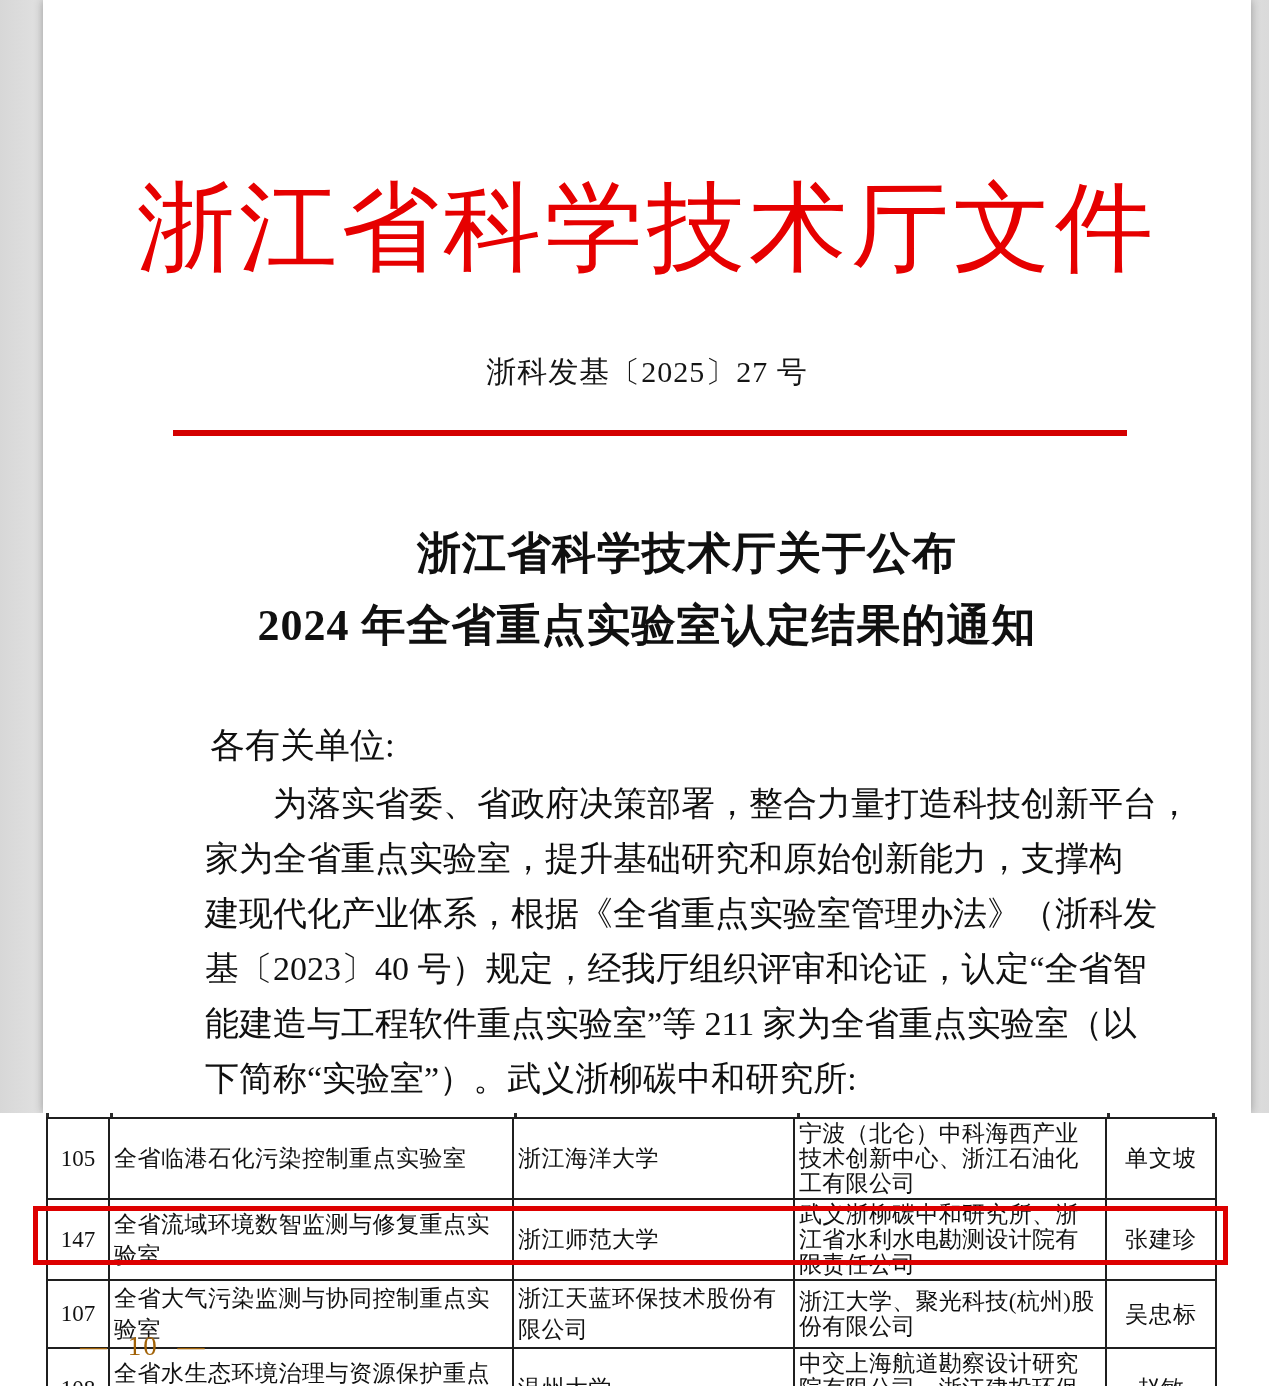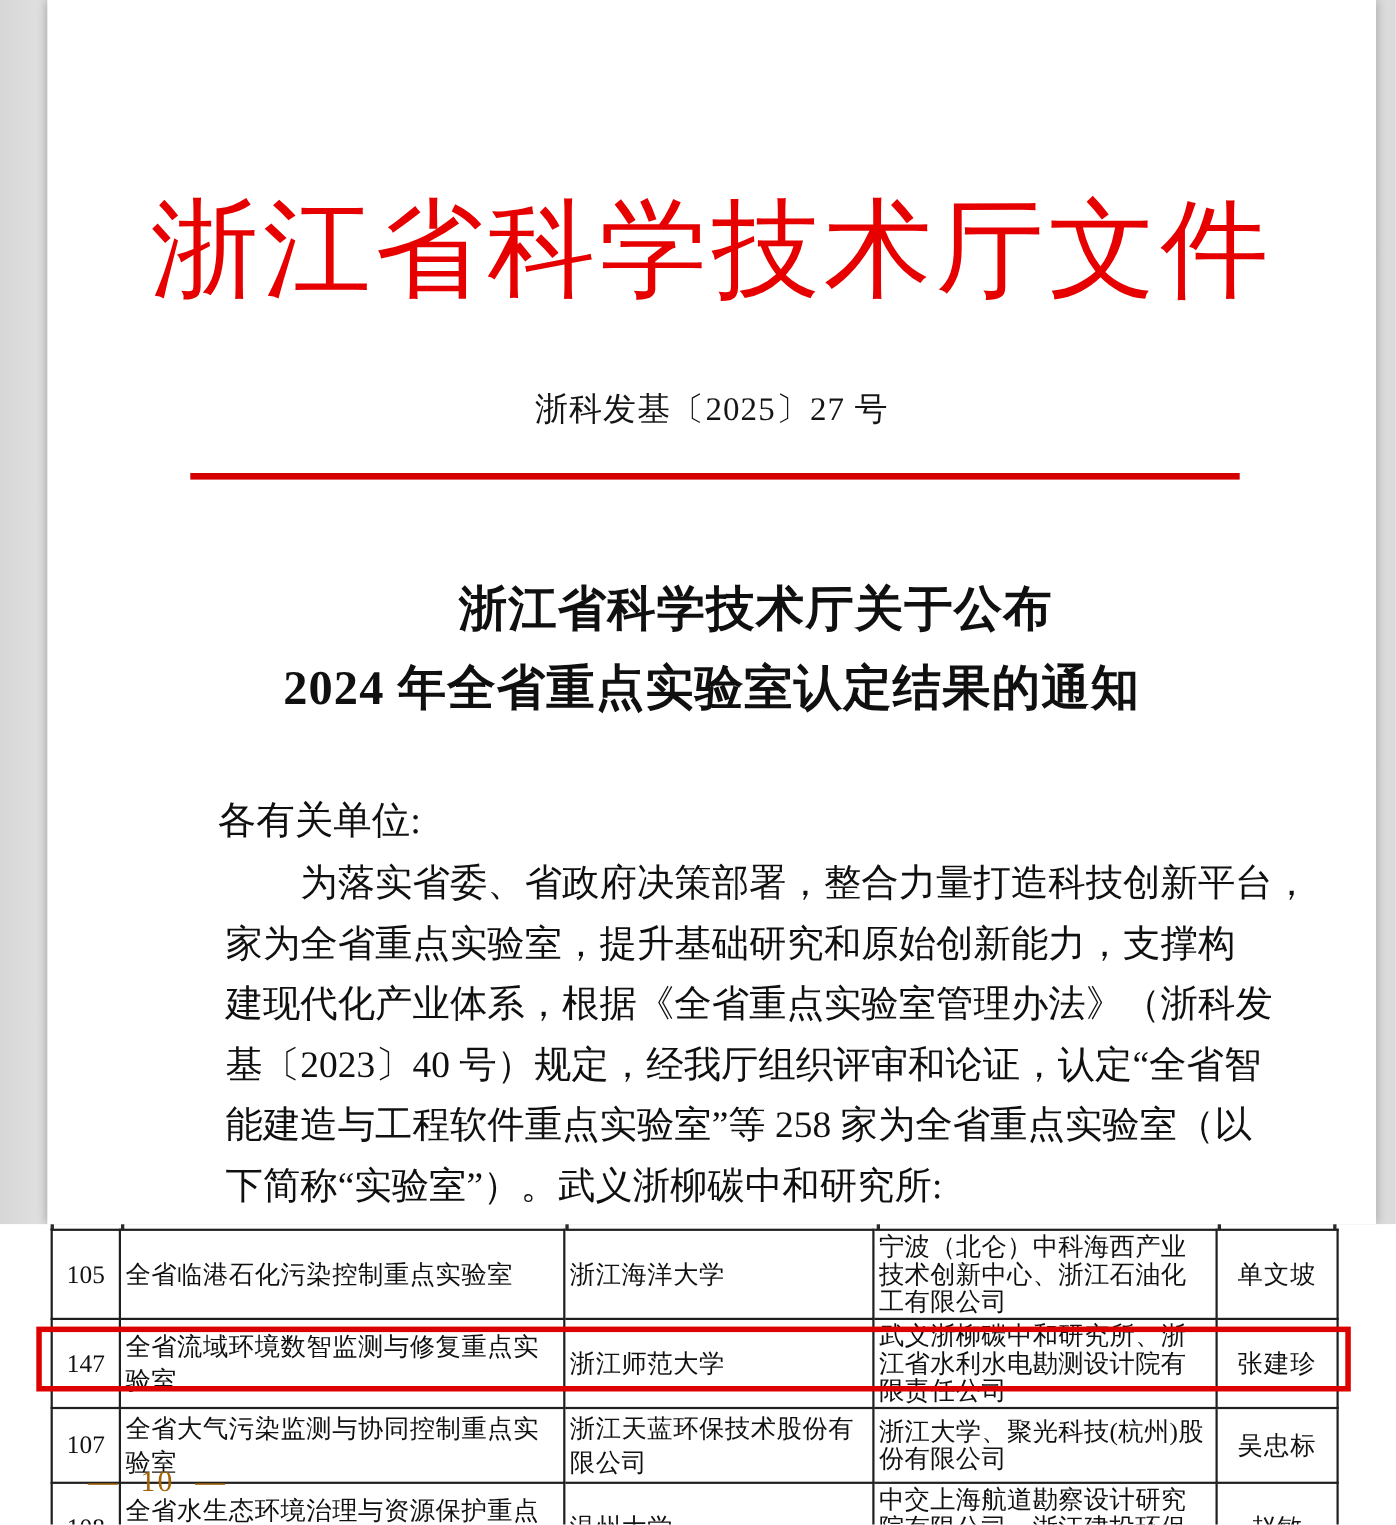--- a/index.html
+++ b/index.html
@@ -38,21 +38,21 @@
     position:absolute;left:130px;top:430px;width:954px;height:6px;
     background:var(--rule-red,#d40000);
   }
   .notice-title{
     position:absolute;left:0;width:100%;text-align:center;
     font-size:44px;font-weight:bold;color:#101010;letter-spacing:1px;white-space:nowrap;
   }
   .notice-line1{top:524px;padding-left:40px;}
   .notice-line2{top:596px;}
   .salutation{
-    position:absolute;left:155px;top:722px;
+    position:absolute;left:167px;top:722px;
     font-size:35px;color:#101010;
   }
   .body-text{
     position:absolute;left:162px;top:776px;width:902px;
     font-size:34px;color:#101010;
   }
   .body-line{
     height:55px;line-height:55px;
     text-align:justify;text-align-last:justify;
     white-space:nowrap;
@@ -118,21 +118,21 @@
 
       <div class="notice-title notice-line2">2024 年全省重点实验室认定结果的通知</div>
 
       <div class="salutation">各有关单位:</div>
 
       <div class="body-text">
         <div class="body-line indent">为落实省委、省政府决策部署，整合力量打造科技创新平台，</div>
         <div class="body-line">家为全省重点实验室，提升基础研究和原始创新能力，支撑构</div>
         <div class="body-line">建现代化产业体系，根据《全省重点实验室管理办法》（浙科发</div>
         <div class="body-line">基〔2023〕40 号）规定，经我厅组织评审和论证，认定“全省智</div>
-        <div class="body-line">能建造与工程软件重点实验室”等 258 家为全省重点实验室（以</div>
+        <div class="body-line">能建造与工程软件重点实验室”等 211 家为全省重点实验室（以</div>
         <div class="body-line last">下简称“实验室”）。武义浙柳碳中和研究所:</div>
       </div>
 
     </div>
   </div>
 
   <div class="table-area">
 
     <div class="stub" style="left:46px"></div>
     <div class="stub" style="left:110px"></div>

